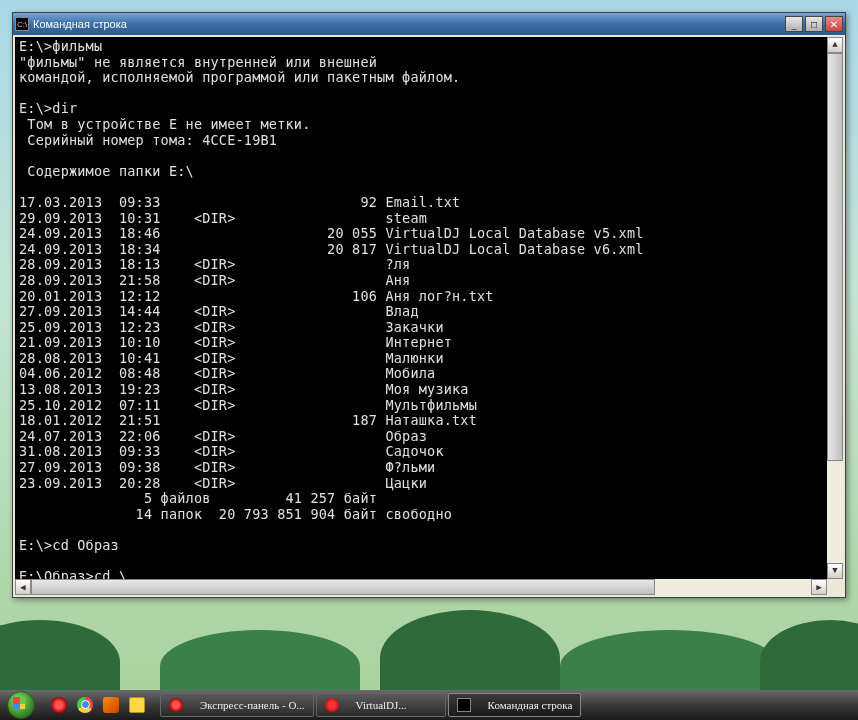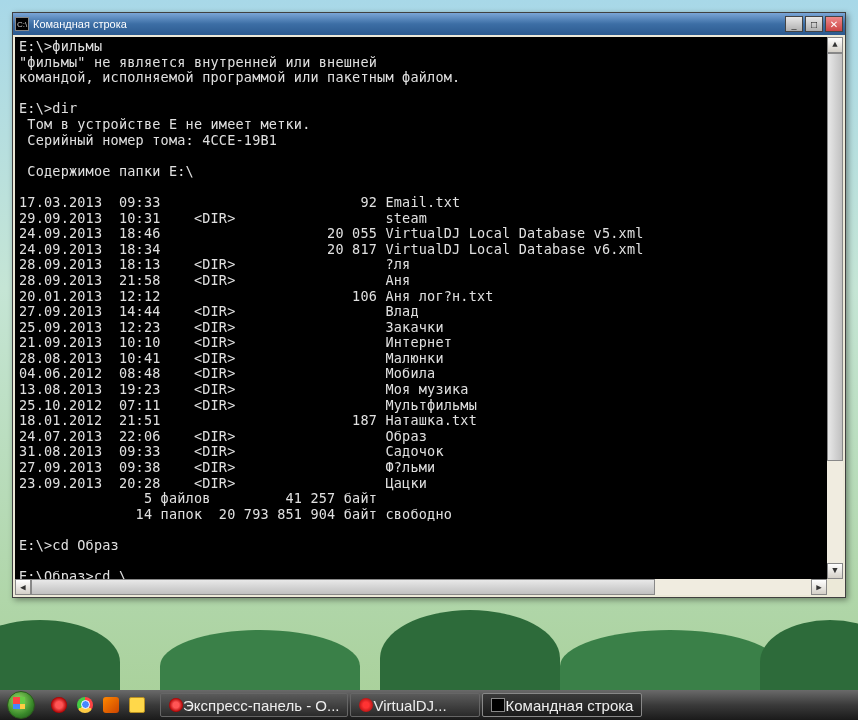--- a/index.html
+++ b/index.html
@@ -163,23 +163,23 @@
 
 .task-buttons { display: flex; gap: 2px; margin-left: 6px; }
 .task-btn {
   height: 24px;
   min-width: 130px;
   padding: 0 8px;
   background: linear-gradient(to bottom, #5a5a5a, #2a2a2a);
   border: 1px solid #666;
   border-radius: 2px;
   color: #eee;
-  font-size: 15px;
-  font-family: Liberation Sans, sans-serif;
-  display: flex; align-items: center; gap: 0;
+  font-size: 11px;
+  font-family: Liberation Serif, serif;
+  display: flex; align-items: center; gap: 17px;
   cursor: pointer;
 }
 .task-btn.active {
   background: linear-gradient(to bottom, #3a3a3a, #1a1a1a);
   border-color: #888;
 }
 .task-btn .ticon { width: 14px; height: 14px; flex-shrink: 0; }
 .ticon-opera { background: radial-gradient(circle,#f55 30%,#a00 70%); border-radius:50%; }
 .ticon-rec   { background: radial-gradient(circle,#f33 30%,#800); border-radius:50%; }
 .ticon-cmd   { background:#000; border:1px solid #888; }

